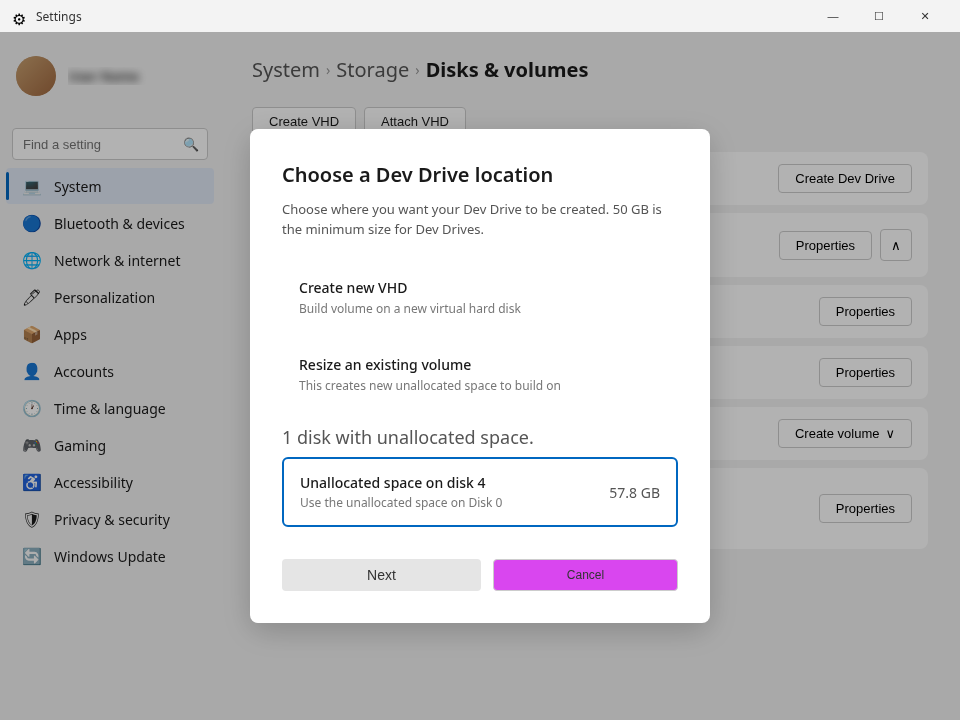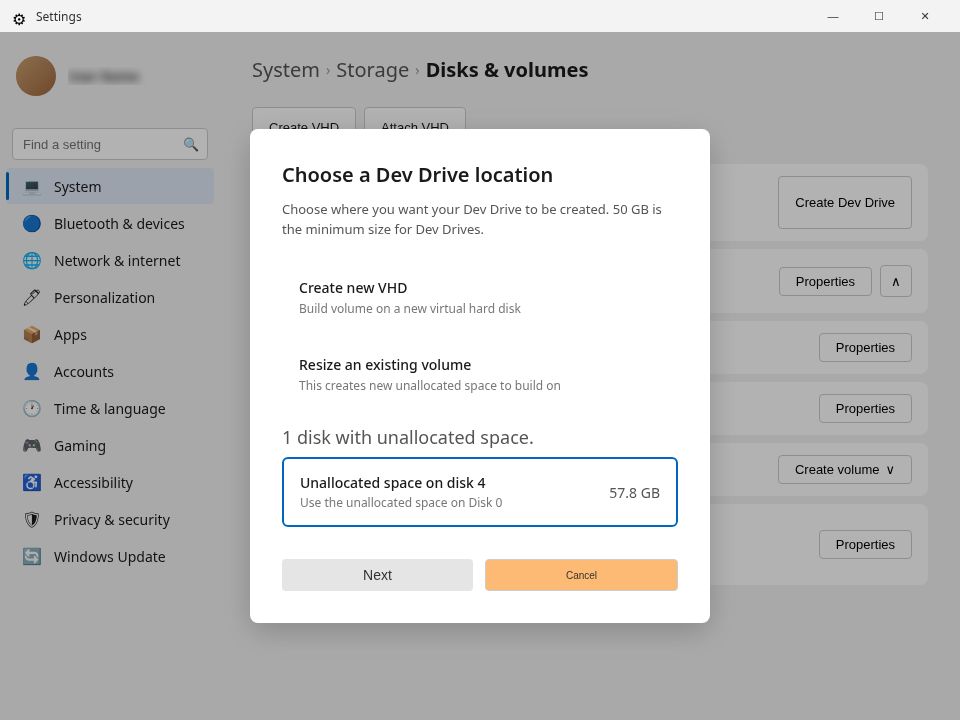--- a/index.html
+++ b/index.html
@@ -182,41 +182,41 @@
     .breadcrumb-current { font-size: 20px; font-weight: 700; color: #1a1a1a; }
     .breadcrumb-link { font-size: 20px; color: #555; }
 
     .content-toolbar {
       display: flex;
       gap: 8px;
       margin-bottom: 16px;
       flex-wrap: wrap;
     }
     .toolbar-btn {
-      padding: 12px 16px;
+      padding: 6px 16px;
       border: 1px solid #ccc;
       border-radius: 4px;
       background: #fff;
       font-size: 13px;
       cursor: pointer;
       color: #1a1a1a;
     }
 
     .dev-drives-row {
       display: flex;
       justify-content: space-between;
       align-items: center;
       background: #fff;
       border-radius: 8px;
       padding: 12px 16px;
       margin-bottom: 8px;
     }
     .dev-drives-text { font-size: 13px; color: #555; }
     .create-dev-btn {
-      padding: 18px 16px;
+      padding: 6px 16px;
       background: #fff;
       border: 1px solid #ccc;
       border-radius: 4px;
       font-size: 13px;
       cursor: pointer;
     }
 
     .volume-section {
       background: #fff;
       border-radius: 8px;
@@ -385,25 +385,25 @@
       padding: 8px 16px;
       background: #e5e5e5;
       border: none;
       border-radius: 4px;
       font-size: 14px;
       cursor: pointer;
       color: #333;
     }
     .btn-cancel {
       flex: 1;
-      padding: 8px 16px;
-      background: #fdba74;
-      border: 1px solid #ccc;
-      border-radius: 4px;
-      font-size: 10px;
+      padding: 8px 8px;
+      background: #d946ef;
+      border: 1px solid #ccc;
+      border-radius: 4px;
+      font-size: 12px;
       cursor: pointer;
       color: #333;
     }
   </style>
 </head>
 <body>
 
 <div class="title-bar">
   <span class="title-bar-icon">⚙</span>
   <span class="title-bar-title">Settings</span>

